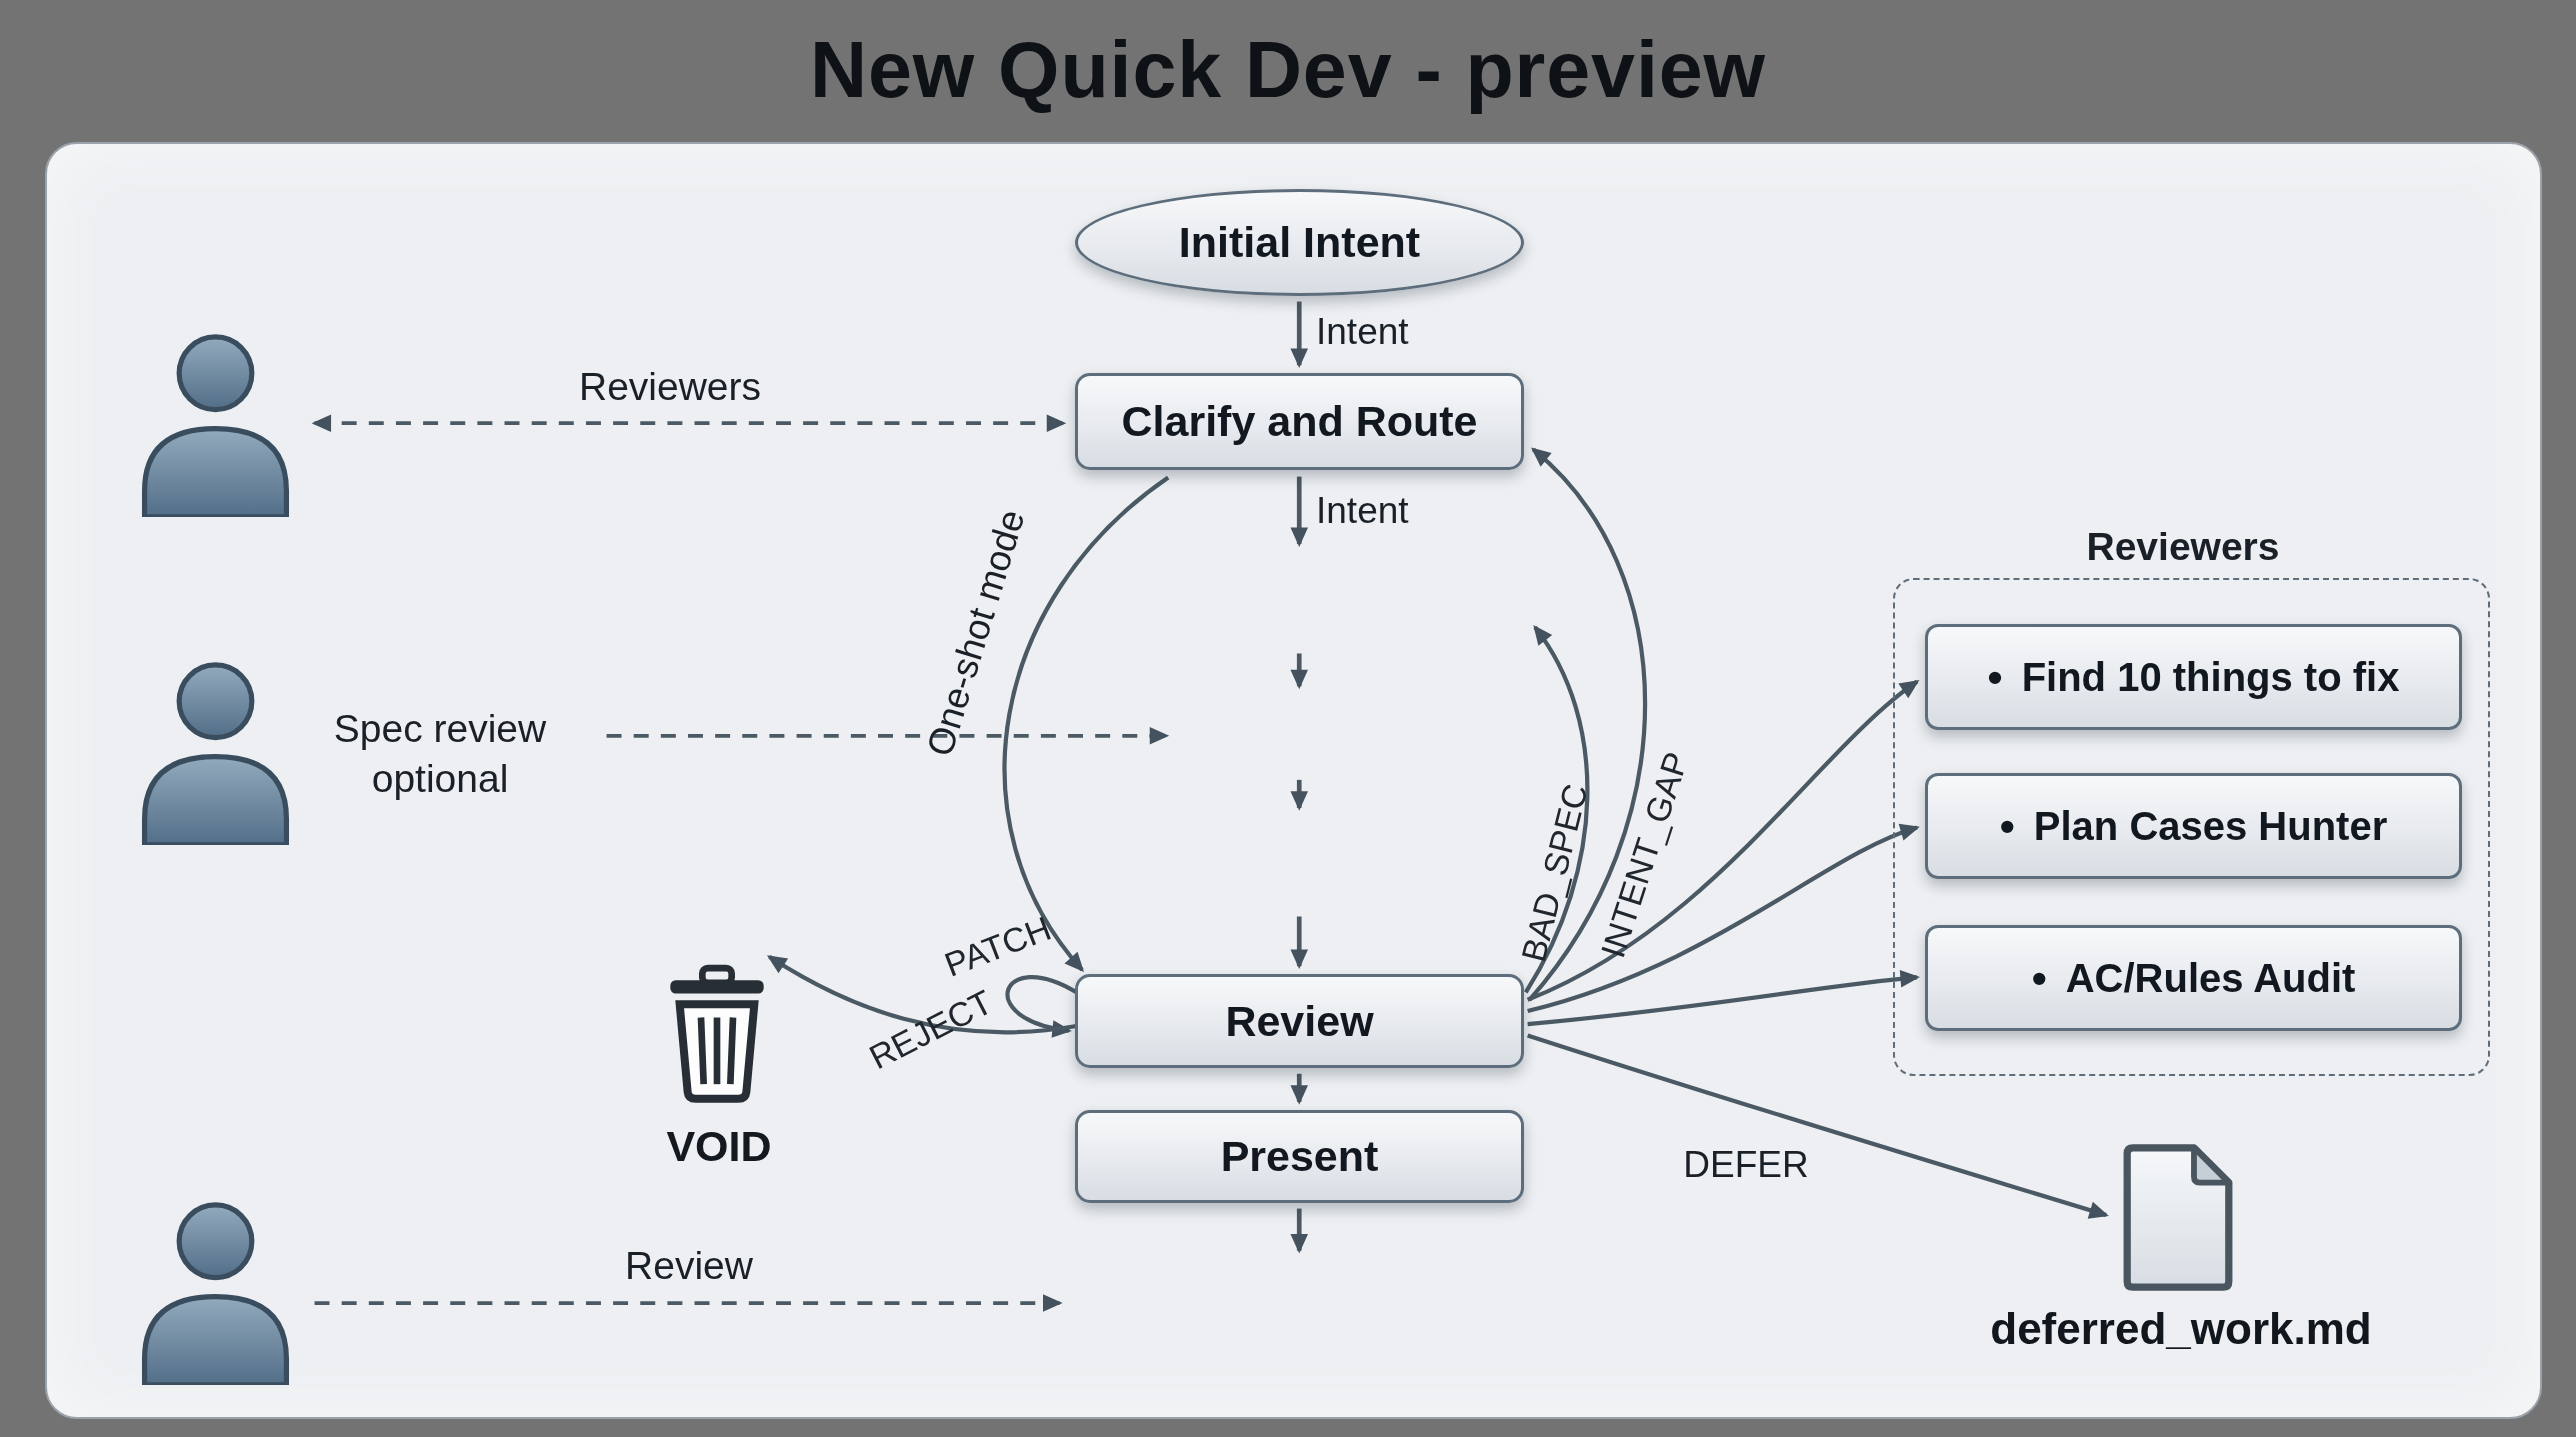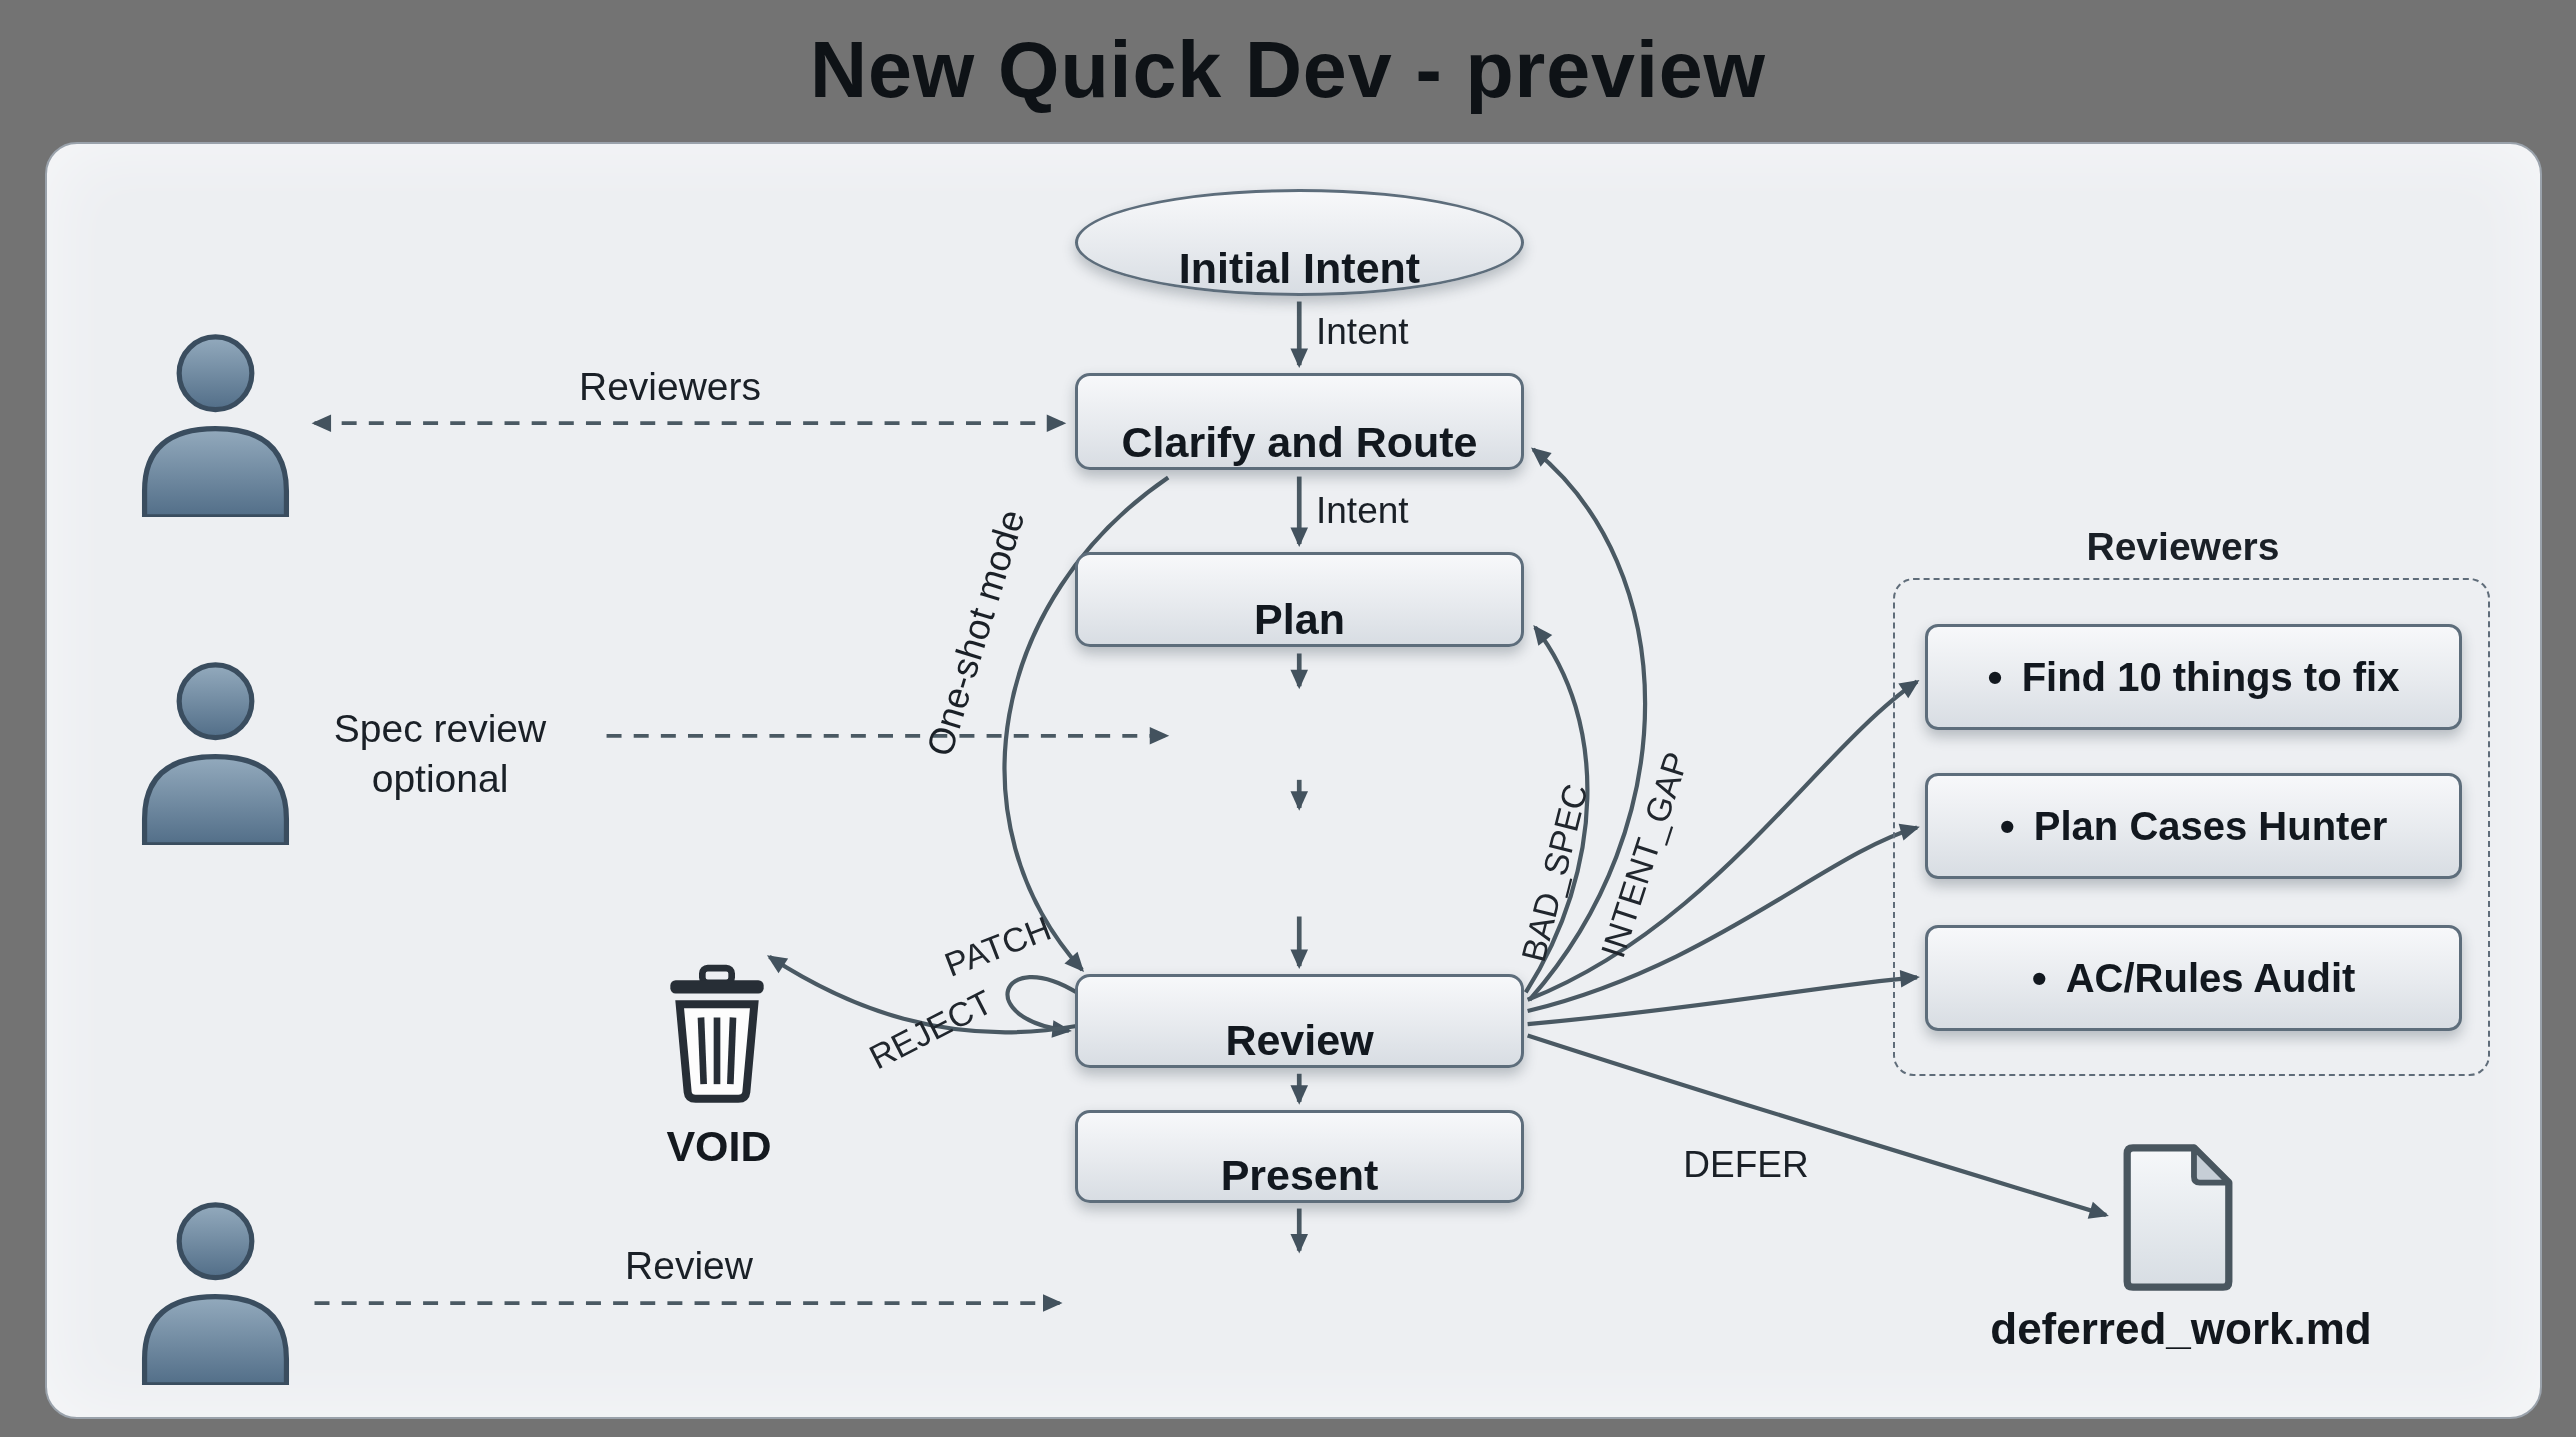--- a/index.html
+++ b/index.html
@@ -35,21 +35,21 @@
     width:2576px; height:1438px;
     pointer-events:none;
   }
   .edge { stroke:#49ololder; }
   .edge { stroke:#4a5963; stroke-width:5; fill:none; }
   .edge.thin { stroke-width:4.5; }
   .edge.dashed { stroke-dasharray:16 13; stroke-width:4; }
 
   .node {
     position:absolute;
-    display:flex; align-items:flex-end; justify-content:center;
+    display:flex; align-items:center; justify-content:center;
     background:linear-gradient(180deg,#f7f8fa 0%, #e7eaee 55%, #d8dde3 100%);
     border:3.7px solid #5d6d7b;
     box-shadow:0 6.6px 13px rgba(43,56,68,.28);
     font-size:43px; font-weight:600; color:#12181f;
     white-space:nowrap;
   }
   .box { border-radius:15px; }
   .ellipse { border-radius:50%; }
 
   .label {
@@ -142,23 +142,20 @@
   </svg>
 
   <div class="node ellipse" style="left:1075px;top:189px;width:449px;height:107px">
     <span>Initial Intent</span>
   </div>
 
   <div class="node box" style="left:1075px;top:373px;width:449px;height:97px">
     <span>Clarify and Route</span>
   </div>
 
-  <div class="node box" style="left:1075px;top:552px;width:449px;height:95px">
-    <span>Plan</span>
-  </div>
 
 
 
   <div class="node box" style="left:1075px;top:974px;width:449px;height:94px">
     <span>Review</span>
   </div>
 
   <div class="node box" style="left:1075px;top:1110px;width:449px;height:93px">
     <span>Present</span>
   </div>

